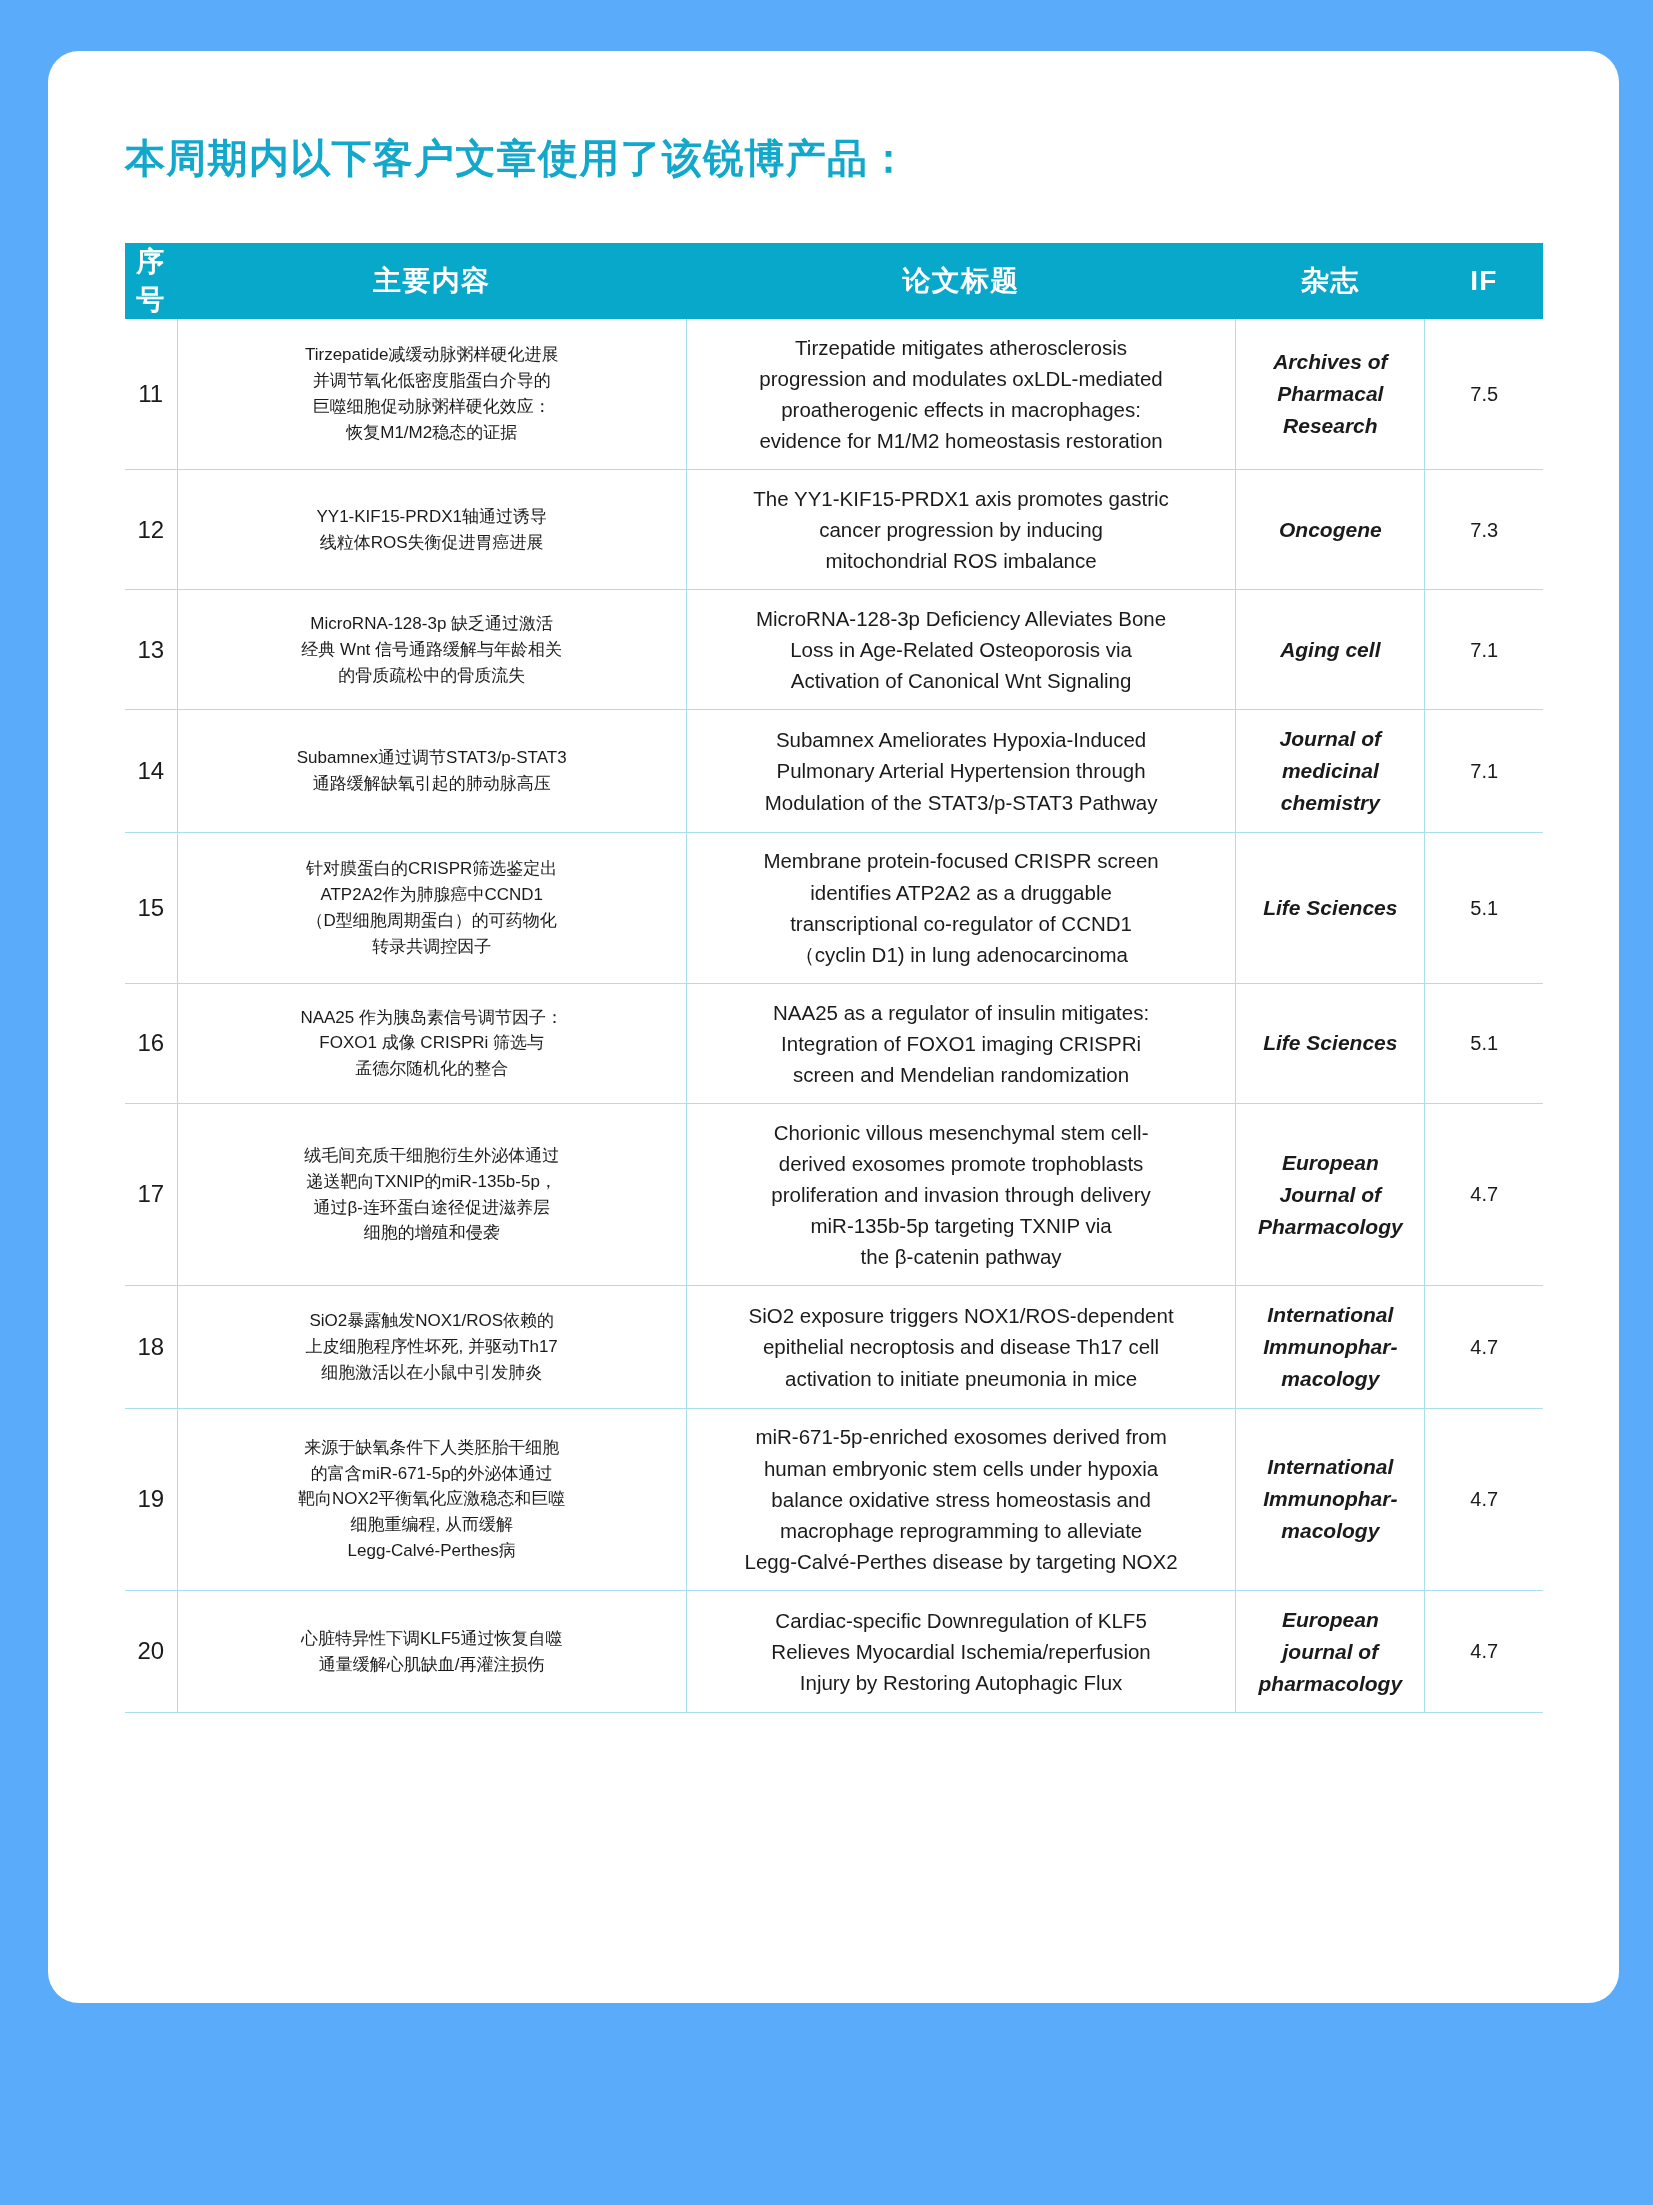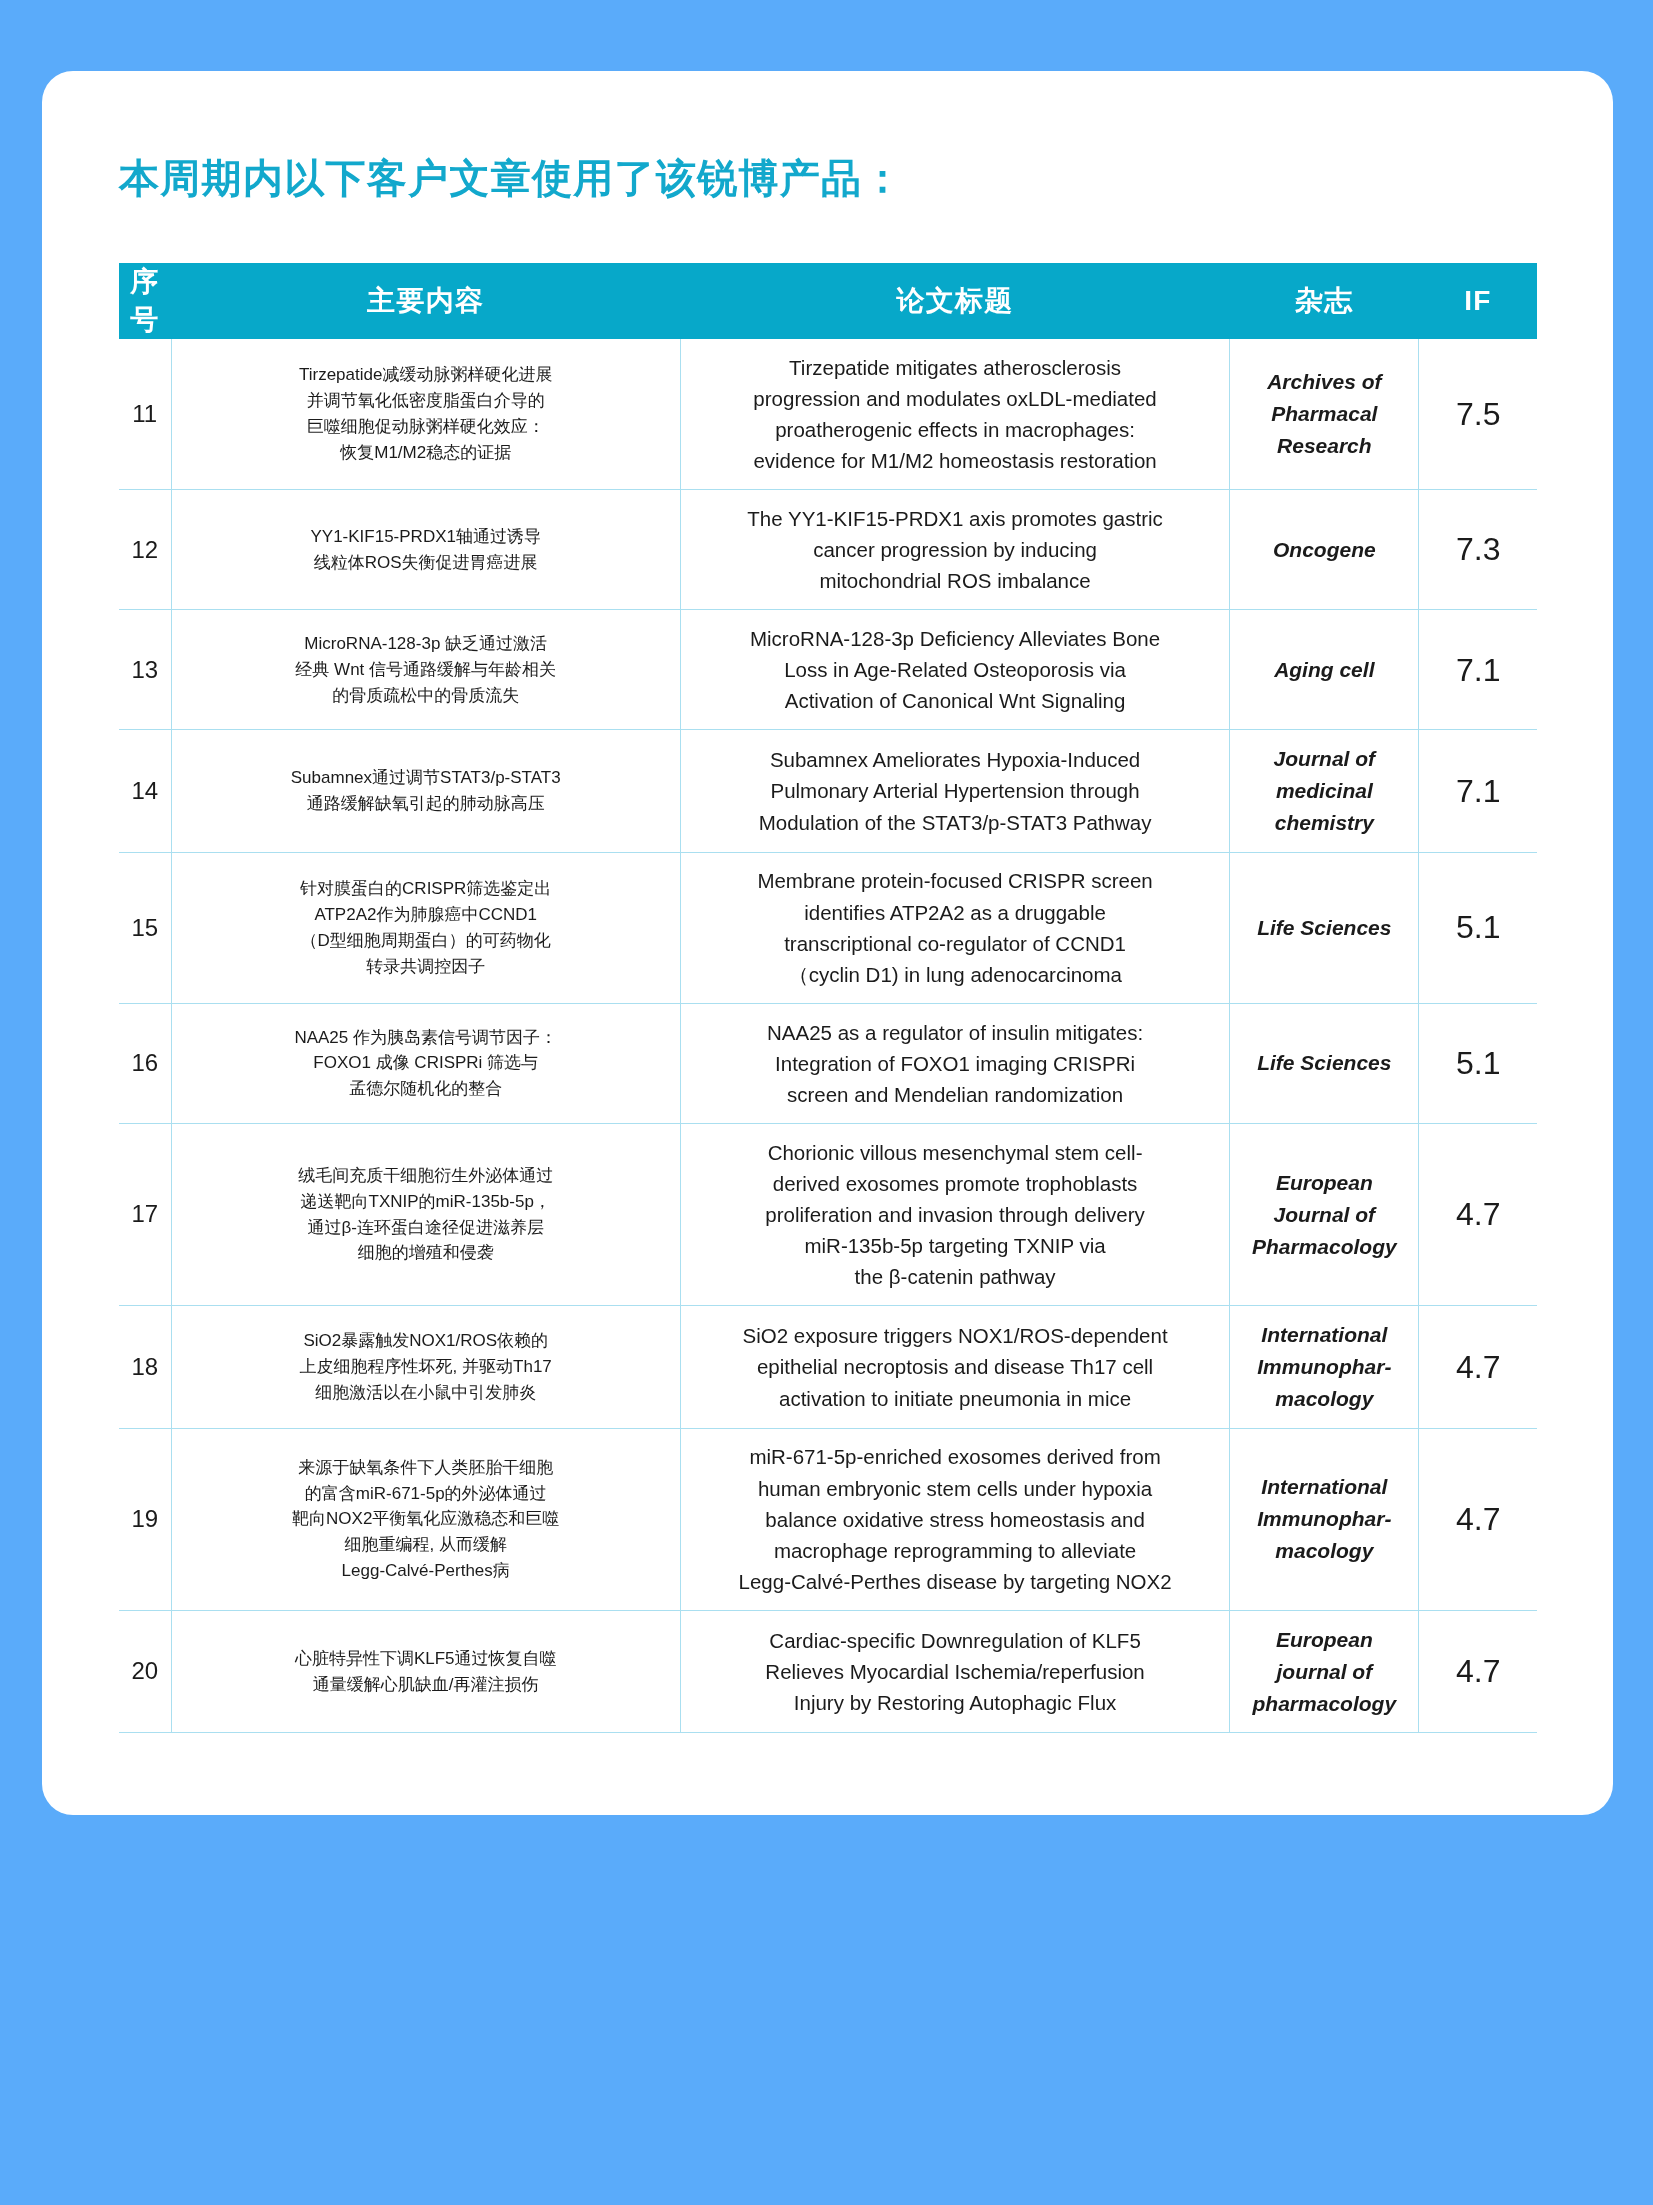--- a/index.html
+++ b/index.html
@@ -10,28 +10,27 @@
   body {
     width: 1654px;
     height: 2205px;
     background: #5aabfa;
     font-family: "Liberation Sans", "DejaVu Sans", sans-serif;
     overflow: hidden;
   }
 
   .page-card {
     position: absolute;
-    left: 42px;
+    left: 48px;
     top: 51px;
     width: 1571px;
-    height: 1744px;
+    height: 1952px;
     background: #ffffff;
     border-radius: 31px;
     overflow: hidden;
-    margin-top: 20px;
   }
 
   .page-title {
     position: absolute;
     left: 77px;
     top: 80px;
     font-size: 40px;
     font-weight: bold;
     color: #12a8cc;
     letter-spacing: 1.3px;
@@ -92,21 +91,21 @@
     font-size: 20.5px;
     border-radius: 27px;
   }
   tbody td.col-journal {
     font-size: 21px;
     font-weight: bold;
     font-style: italic;
     text-align: center;
   }
   tbody td.col-if {
-    font-size: 32px;
+    font-size: 20px;
     border-right: none;
   }
 
   tbody tr:first-child td { border-top: none; }
 
   .cell-line { display: block; }
 </style>
 </head>
 <body>
 

